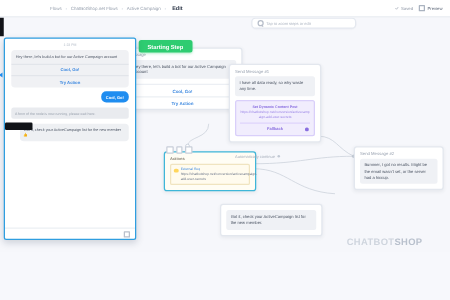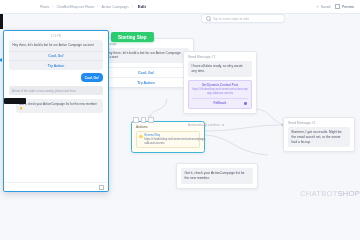--- a/index.html
+++ b/index.html
@@ -108,21 +108,21 @@
              border-top:2.5px solid transparent;border-bottom:2.5px solid transparent;
              border-right:3px solid #1f8df0;z-index:26;}
 
   
   .darkstrip{position:absolute;background:#111318;z-index:28;}
   #strip-tl{left:0;top:0;width:30px;height:13px;}
   #strip-l{left:0;top:13px;width:3px;height:16px;}
   #strip-sel{left:4px;top:98px;width:22px;height:6px;border-radius:1px;}
 
   
-  .wm{position:absolute;right:0;bottom:4px;font-size:7.5px;font-weight:normal;letter-spacing:0.3px;z-index:20;}
+  .wm{position:absolute;right:22px;bottom:4px;font-size:7.5px;font-weight:bold;letter-spacing:0.3px;z-index:20;}
   .wm .a{color:#cfd5de;}
   .wm .b{color:#b9c1cd;}
 </style>
 </head>
 <body>
 
 <div class="app">
 
   <div class="topbar">
     <div class="crumbs">

